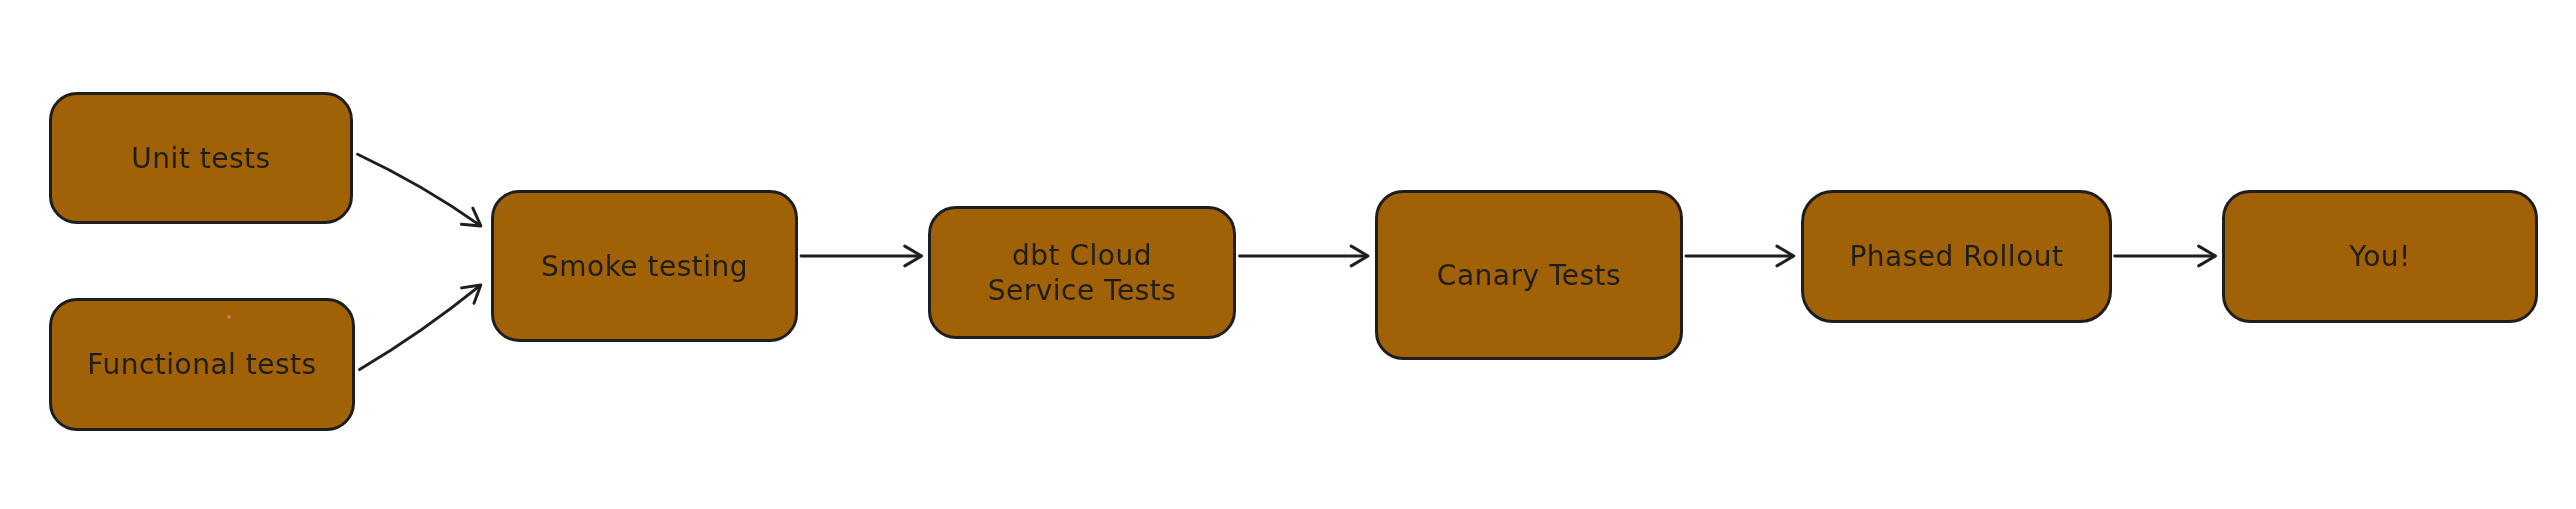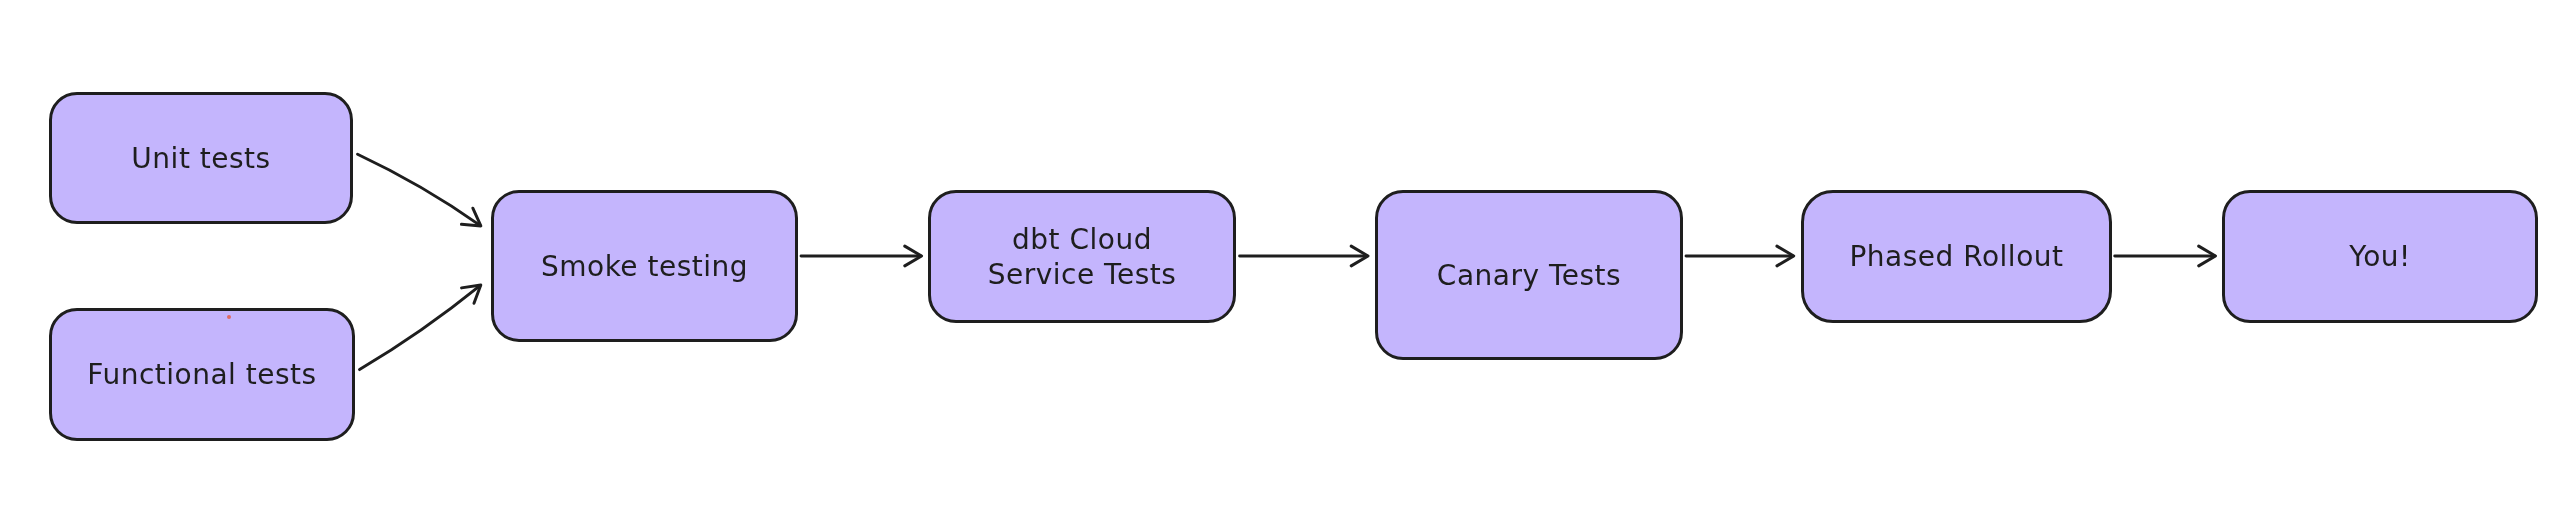--- a/index.html
+++ b/index.html
@@ -22,39 +22,39 @@
     top: 0;
     width: 2576px;
     height: 510px;
     pointer-events: none;
   }
   .node {
     position: absolute;
     box-sizing: border-box;
     border: 3px solid #1e1e1e;
     border-radius: 28px;
-    background: #c4b5fd;
+    background: #a16207;
     display: flex;
     align-items: center;
     justify-content: center;
     text-align: center;
   }
   .node .label {
     font-size: 28px;
     line-height: 1.25;
     letter-spacing: 0.5px;
     white-space: pre-line;
     color: #1e1e1e;
     padding: 0 12px;
   }
   
   #node-unit       { left:   49px; top:  92px; width: 304px; height: 132px; }
-  #node-functional { left:   49px; top: 308px; width: 306px; height: 133px; }
+  #node-functional { left:   49px; top: 298px; width: 306px; height: 133px; }
   #node-smoke      { left:  491px; top: 190px; width: 307px; height: 152px; }
-  #node-dbt        { left:  928px; top: 190px; width: 308px; height: 133px; }
+  #node-dbt        { left:  928px; top: 206px; width: 308px; height: 133px; }
   #node-canary     { left: 1375px; top: 190px; width: 308px; height: 170px; }
   #node-phased     { left: 1801px; top: 190px; width: 311px; height: 133px; border-radius: 32px; }
   #node-you        { left: 2222px; top: 190px; width: 316px; height: 133px; }
 
   .red-dot {
     position: absolute;
     left: 227px;
     top: 315px;
     width: 4px;
     height: 4px;

